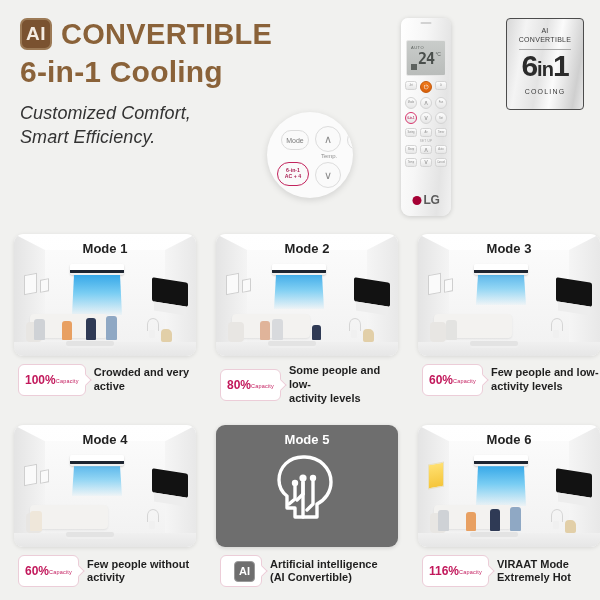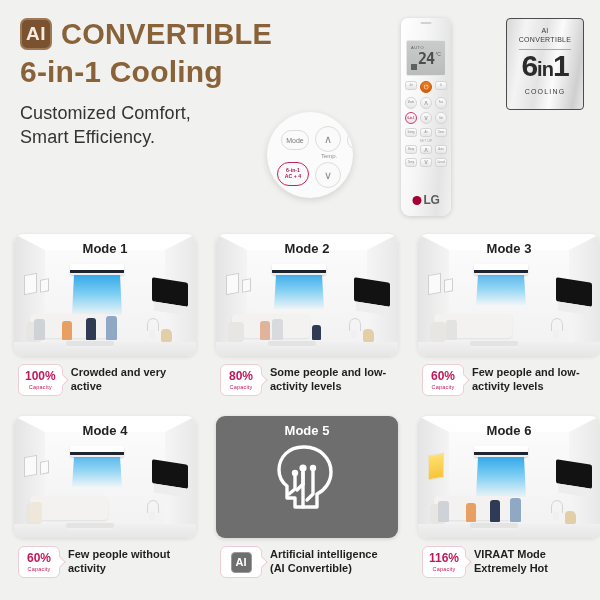--- a/index.html
+++ b/index.html
@@ -24,20 +24,21 @@
     font-size: 29px; font-weight: bold; color: #8a6239;
     letter-spacing: .3px; line-height: 1;
   }
   .title-sub {
     font-size: 30px; font-weight: bold; color: #8a6239;
     margin-top: 6px; letter-spacing: .2px; line-height: 1.05;
   }
   .tagline {
     margin-top: 13px; font-size: 18px; color: #333; line-height: 1.35;
     letter-spacing: .1px;
+    font-style: italic;
   }
 
   
   .badge {
     position: absolute; left: 506px; top: 18px; width: 78px; height: 92px;
     border: 1.5px solid #4c4c4c; border-radius: 4px;
     background: linear-gradient(100deg,#d8d8d8 0%,#f4f4f4 22%,#e3e3e3 45%,#fbfbfb 62%,#cfcfcf 88%,#e8e8e8 100%);
     display: flex; flex-direction: column; align-items: center;
     padding-top: 7px; overflow: hidden;
   }
@@ -164,21 +165,21 @@
   .pdog { position:absolute; right:24px; bottom:14px; width:11px; height:13px; background:#e2cfa8; border-radius:4px 5px 2px 2px; }
 
   
   .brain-wrap { position:absolute; left:50%; top:52%; transform:translate(-50%,-50%); }
 
   
   .caption { display: flex; align-items: center; gap: 8px; margin-top: 8px; padding-left: 4px; }
   .cap-badge {
     position: relative; min-width: 42px; height: 32px; padding: 0 6px;
     border: 1.2px solid #eccdd8; border-radius: 6px; background: #fff;
-    display: flex; flex-direction: column; align-items: center; justify-content: center;
+    display: flex; flex-direction: row; align-items: center; justify-content: flex-end;
     flex-shrink: 0;
   }
   .cap-badge:after {
     content: ""; position: absolute; right: -5px; top: 50%; margin-top: -4px;
     width: 7px; height: 7px; background: #fff;
     border-top: 1.2px solid #eccdd8; border-right: 1.2px solid #eccdd8;
     transform: rotate(45deg);
   }
   .cap-pct { font-size: 12px; font-weight: bold; color: #c2185b; line-height: 1; }
   .cap-lbl { font-size: 5.5px; color: #c2185b; margin-top: 2px; letter-spacing: .2px; }

